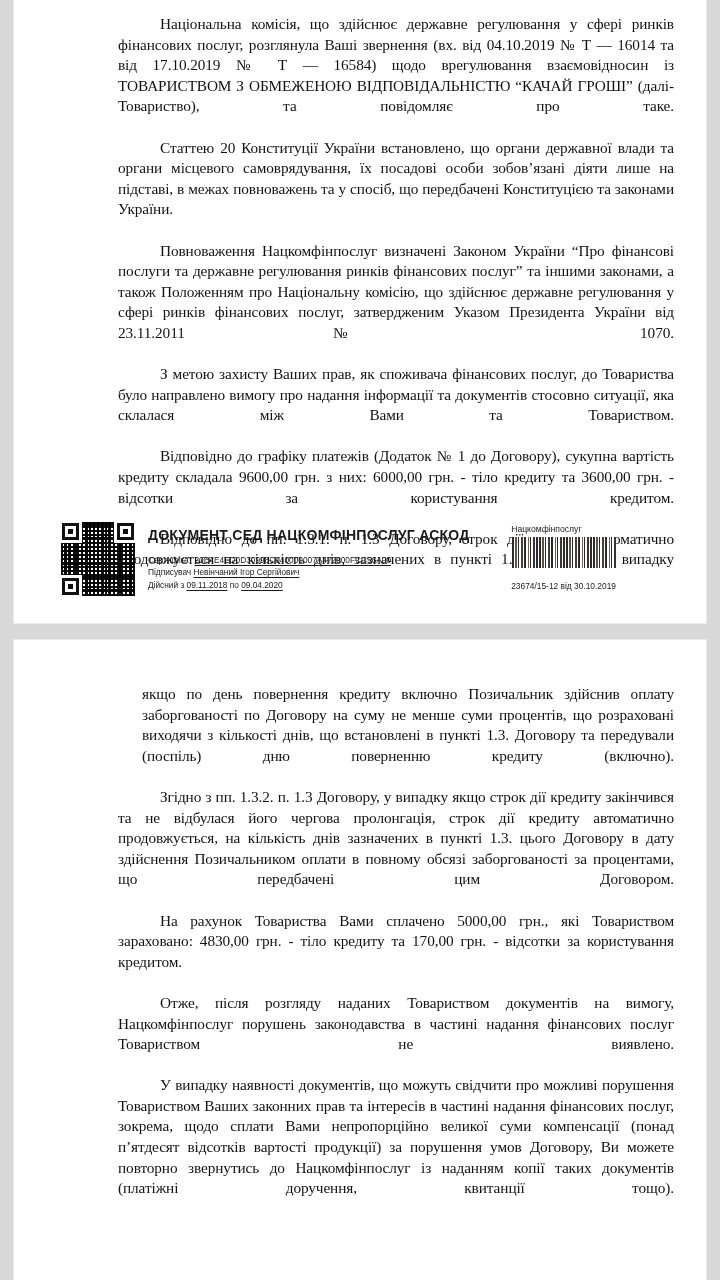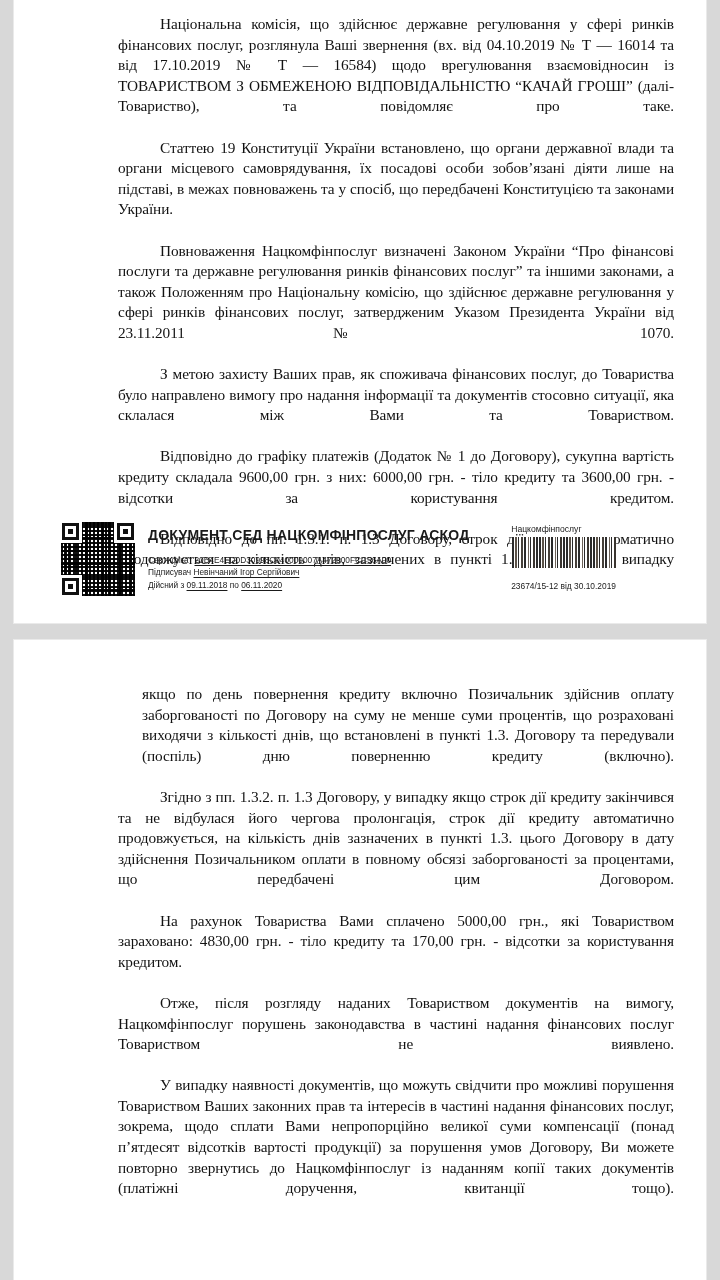--- a/index.html
+++ b/index.html
@@ -185,21 +185,21 @@
 </style>
 </head>
 <body>
 
 <div class="doc-viewer">
 
   <div class="page page-1">
 
     <div class="body-text">
       <p>Національна комісія, що здійснює державне регулювання у сфері ринків фінансових послуг, розглянула Ваші звернення (вх. від 04.10.2019 № Т — 16014 та від 17.10.2019 № Т — 16584) щодо врегулювання взаємовідносин із ТОВАРИСТВОМ З ОБМЕЖЕНОЮ ВІДПОВІДАЛЬНІСТЮ “КАЧАЙ ГРОШІ” (далі-Товариство), та повідомляє про таке.</p>
-      <p>Статтею 19 Конституції України встановлено, що органи державної влади та органи місцевого самоврядування, їх посадові особи зобов’язані діяти лише на підставі, в межах повноважень та у спосіб, що передбачені Конституцією та законами України.</p>
+      <p>Статтею 20 Конституції України встановлено, що органи державної влади та органи місцевого самоврядування, їх посадові особи зобов’язані діяти лише на підставі, в межах повноважень та у спосіб, що передбачені Конституцією та законами України.</p>
       <p>Повноваження Нацкомфінпослуг визначені Законом України “Про фінансові послуги та державне регулювання ринків фінансових послуг” та іншими законами, а також Положенням про Національну комісію, що здійснює державне регулювання у сфері ринків фінансових послуг, затвердженим Указом Президента України від 23.11.2011 № 1070.</p>
       <p>З метою захисту Ваших прав, як споживача фінансових послуг, до Товариства було направлено вимогу про надання інформації та документів стосовно ситуації, яка склалася між Вами та Товариством.</p>
       <p>Відповідно до графіку платежів (Додаток № 1 до Договору), сукупна вартість кредиту складала 9600,00 грн. з них: 6000,00 грн. - тіло кредиту та 3600,00 грн. - відсотки за користування кредитом.</p>
       <p>Відповідно до пп. 1.3.1. п. 1.3 Договору, строк дії кредиту автоматично продовжується на кількість днів, зазначених в пункті 1.3. Договору, у випадку</p>
     </div>
 
     <div class="stamp-footer">
 
       <div class="sig-block">
         <div class="qr-code">
@@ -217,21 +217,21 @@
             <span class="sig-val">20B4E4ED0D30998C040000007A472900FCC56A00</span>
           </div>
           <div class="sig-line">
             <span class="sig-key">Підписувач</span>
             <span class="sig-val">Невінчаний Ігор Сергійович</span>
           </div>
           <div class="sig-line">
             <span class="sig-key">Дійсний з</span>
             <span class="sig-val">09.11.2018</span>
             <span class="sig-key">по</span>
-            <span class="sig-val">06.11.2020</span>
+            <span class="sig-val">09.04.2020</span>
           </div>
         </div>
       </div>
 
       <div class="barcode-block">
         <div class="barcode-label">Нацкомфінпослуг</div>
         <div class="barcode-bars"></div>
         <div class="barcode-number">23674/15-12 від 30.10.2019</div>
       </div>
 

